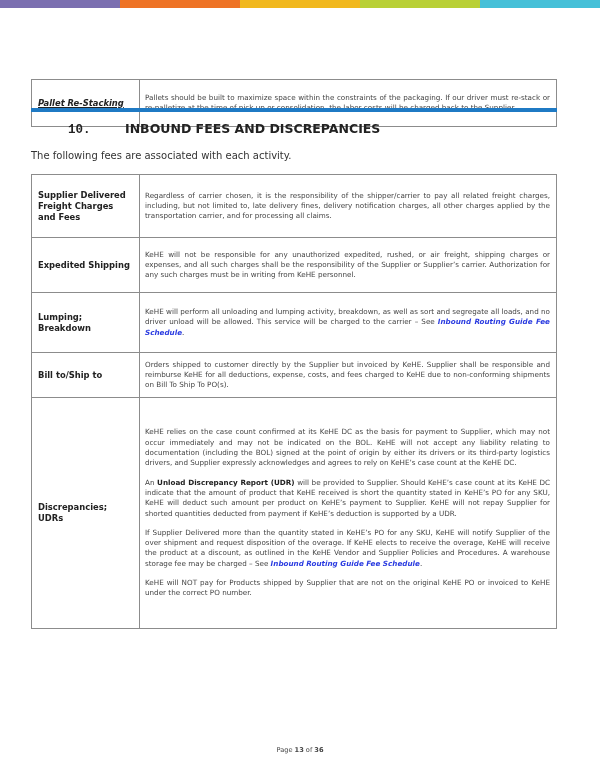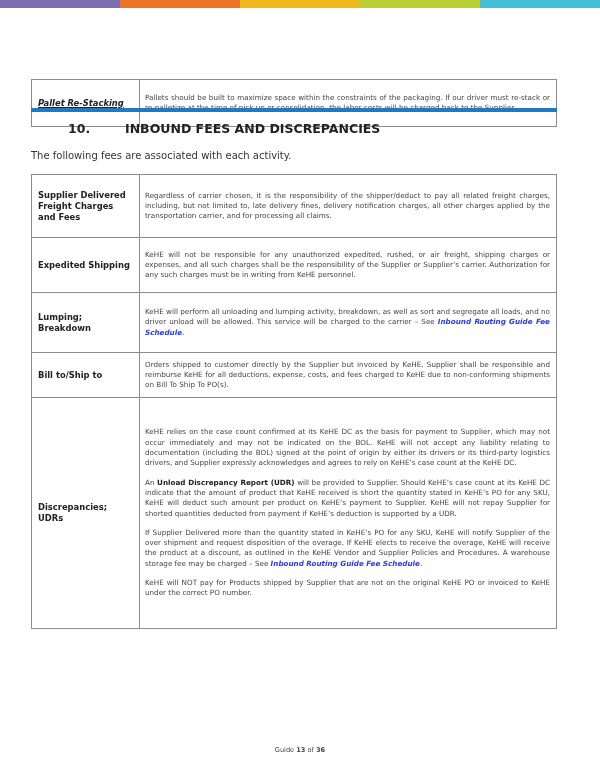--- a/index.html
+++ b/index.html
@@ -8,21 +8,21 @@
   .topbar { position: absolute; left: 0; top: 0; width: 600px; height: 8px; display: flex; }
   .topbar div { flex: 1; height: 8px; }
   table.doc { position: absolute; left: 31px; border-collapse: collapse; width: 526px;
               font-size: 7.2px; line-height: 10.3px; }
   table.doc td { border: 1px solid #8c8c8c; vertical-align: middle; }
   table.doc td.lab { width: 95px; padding: 0 6px; font-weight: bold; color: #222; font-size: 8.4px; line-height: 11px; }
   table.doc td.txt { padding: 4px 6px 4px 5px; text-align: justify; color: #444; }
   .lab.link { font-style: italic; text-decoration: underline; }
   .rule { position: absolute; left: 31px; top: 108px; width: 526px; height: 4px; background: #1f7ac4; }
   .heading { position: absolute; left: 68px; top: 121px; font-size: 12.5px; font-weight: bold; color: #222; }
-  .heading .num { display: inline-block; width: 57px; }
+  .heading .num { display: inline-block; width: 57px; font-family: Liberation Mono, monospace; }
   .intro { position: absolute; left: 31px; top: 150px; font-size: 10px; color: #333; }
   .blue { color: #2a3be0; font-weight: bold; font-style: italic; }
   .para { margin: 0 0 9px 0; }
   .para:last-child { margin-bottom: 0; }
   .footer { position: absolute; left: 0; width: 600px; top: 746px; text-align: center; font-size: 6.6px; line-height: 9px; color: #444; }
 </style>
 </head>
 <body>
 
 <div class="topbar">
@@ -47,21 +47,21 @@
 <div class="heading">
   <span class="num">10.</span><span>INBOUND FEES AND DISCREPANCIES</span>
 </div>
 
 <div class="intro">The following fees are associated with each activity.</div>
 
 <table class="doc" style="top:174px;padding-left:21px;">
   <tbody>
       <tr style="height:63px;">
     <td class="lab">Supplier Delivered Freight Charges and Fees</td>
-    <td class="txt">Regardless of carrier chosen, it is the responsibility of the shipper/deduct to pay all related freight charges, including, but not limited to, late delivery fines, delivery notification charges, all other charges applied by the transportation carrier, and for processing all claims.</td>
+    <td class="txt">Regardless of carrier chosen, it is the responsibility of the shipper/carrier to pay all related freight charges, including, but not limited to, late delivery fines, delivery notification charges, all other charges applied by the transportation carrier, and for processing all claims.</td>
   </tr>
   <tr style="height:55px;">
     <td class="lab">Expedited Shipping</td>
     <td class="txt">KeHE will not be responsible for any unauthorized expedited, rushed, or air freight, shipping charges or expenses, and all such charges shall be the responsibility of the Supplier or Supplier’s carrier.  Authorization for any such charges must be in writing from KeHE personnel.</td>
   </tr>
   <tr style="height:60px;">
     <td class="lab">Lumping; Breakdown</td>
     <td class="txt"><span>KeHE will perform all unloading and lumping activity, breakdown, as well as sort and segregate all loads, and no driver unload will be allowed. This service will be charged to the carrier – See </span><span class="blue">Inbound Routing Guide Fee Schedule</span><span>.</span></td>
   </tr>
   <tr style="height:45px;">
@@ -74,14 +74,14 @@
       <p class="para">KeHE relies on the case count confirmed at its KeHE DC as the basis for payment to Supplier, which may not occur immediately and may not be indicated on the BOL. KeHE will not accept any liability relating to documentation (including the BOL) signed at the point of origin by either its drivers or its third-party logistics drivers, and Supplier expressly acknowledges and agrees to rely on KeHE’s case count at the KeHE DC.</p>
       <p class="para"><span>An </span><b style="color:#222">Unload Discrepancy Report (UDR)</b><span> will be provided to Supplier.  Should KeHE’s case count at its KeHE DC indicate that the amount of product that KeHE received is short the quantity stated in KeHE’s PO for any SKU, KeHE will deduct such amount per product on KeHE’s payment to Supplier.  KeHE will not repay Supplier for shorted quantities deducted from payment if KeHE’s deduction is supported by a UDR.</span></p>
       <p class="para"><span>If Supplier Delivered more than the quantity stated in KeHE’s PO for any SKU, KeHE will notify Supplier of the over shipment and request disposition of the overage.  If KeHE elects to receive the overage, KeHE will receive the product at a discount, as outlined in the KeHE Vendor and Supplier Policies and Procedures. A warehouse storage fee may be charged – See </span><span class="blue">Inbound Routing Guide Fee Schedule</span><span>.</span></p>
       <p class="para">KeHE will NOT pay for Products shipped by Supplier that are not on the original KeHE PO or invoiced to KeHE under the correct PO number.</p>
     </td>
   </tr>
 </tbody>
   </table>
 
 <div class="footer">
-  <div><span>Guide </span><b>13</b><span> of </span><b>36</b></div>
+  <div><span>Page </span><b>13</b><span> of </span><b>36</b></div>
 </div>
 
 </body></html>

